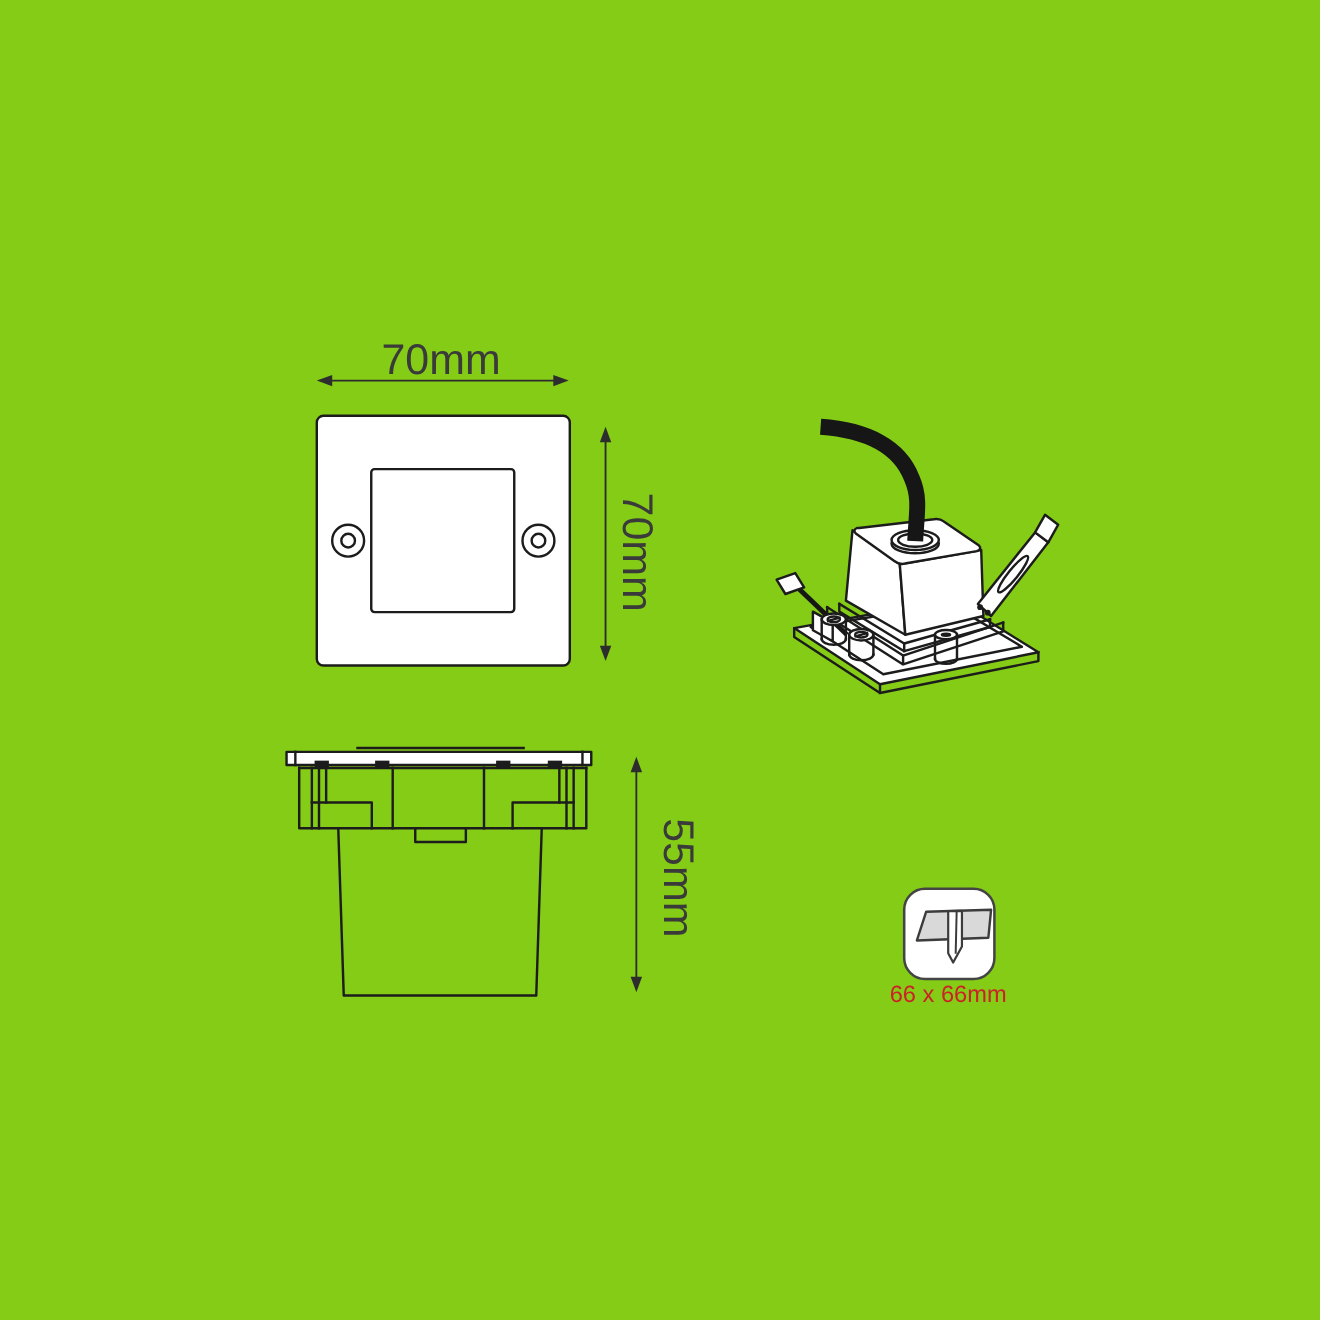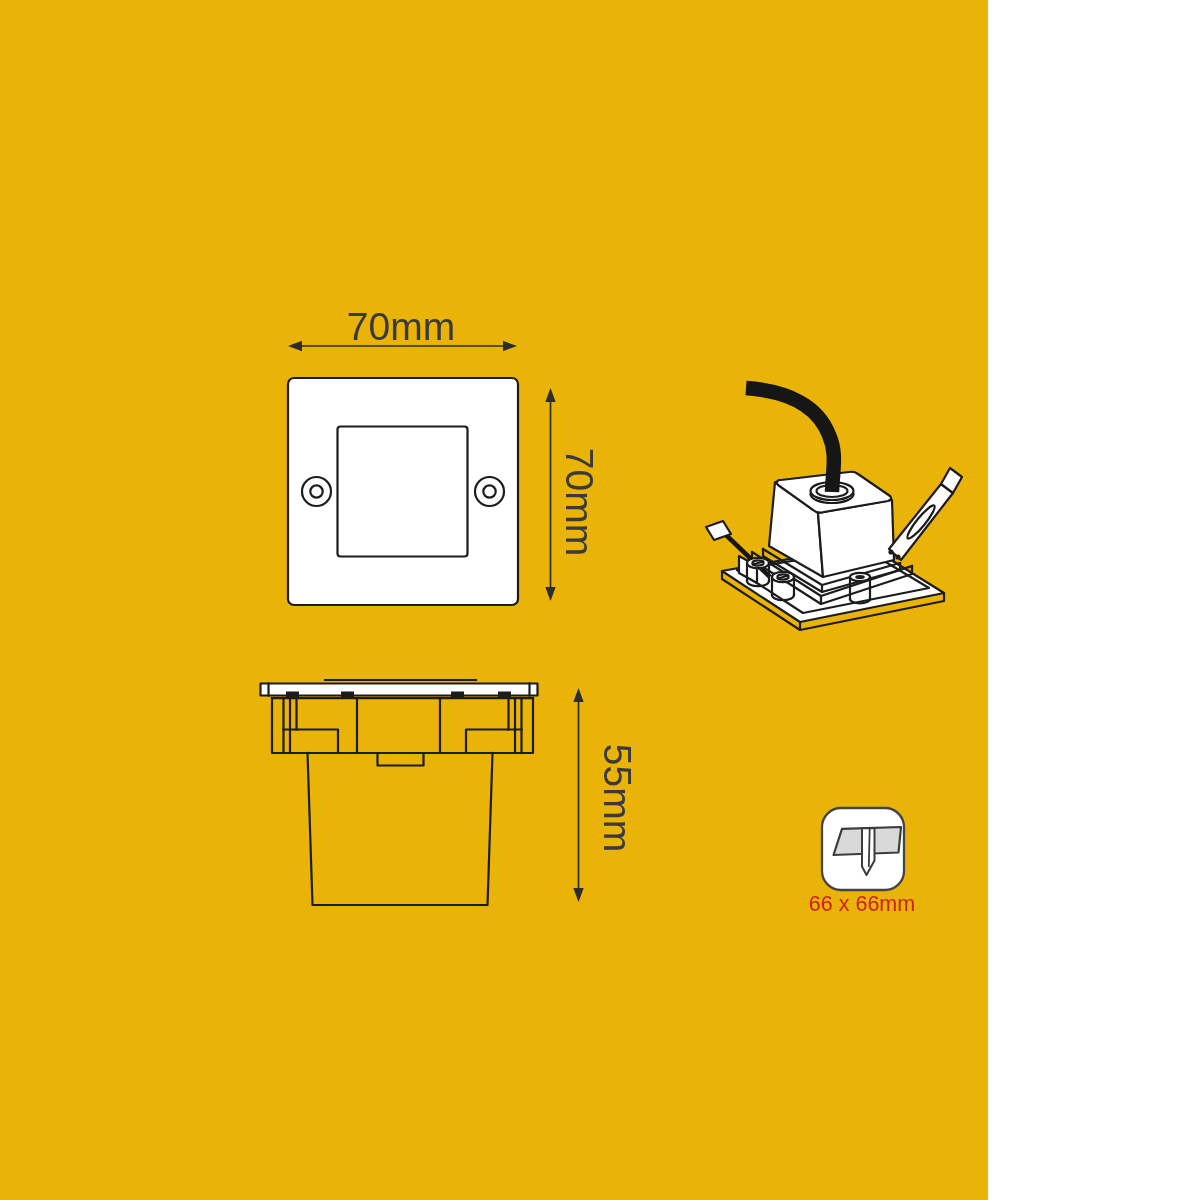--- a/index.html
+++ b/index.html
@@ -2,23 +2,23 @@
 <html><head>
 <meta charset="utf-8">
 <style>
   html, body {
     margin: 0;
     padding: 0;
     background: #ffffff;
   }
   #canvas {
     position: relative;
-    width: 988px;
+    width: 1200px;
     height: 1200px;
-    background: #eab308;
+    background: #84cc16;
     overflow: hidden;
     font-family: "Liberation Sans", sans-serif;
   }
   #drawing-svg {
     position: absolute;
     left: 0;
     top: 0;
     width: 1200px;
     height: 1200px;
   }

